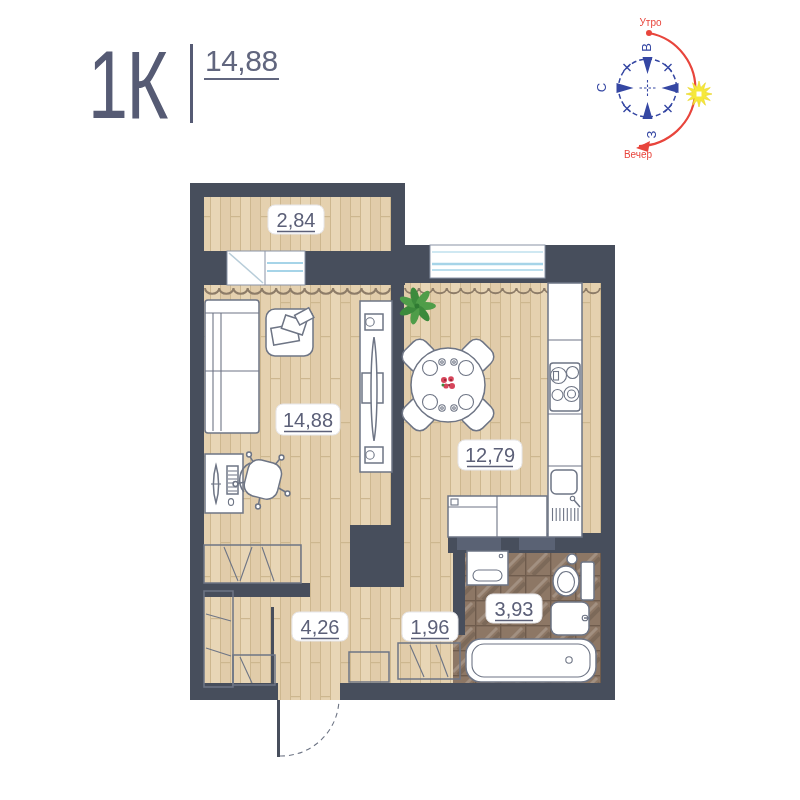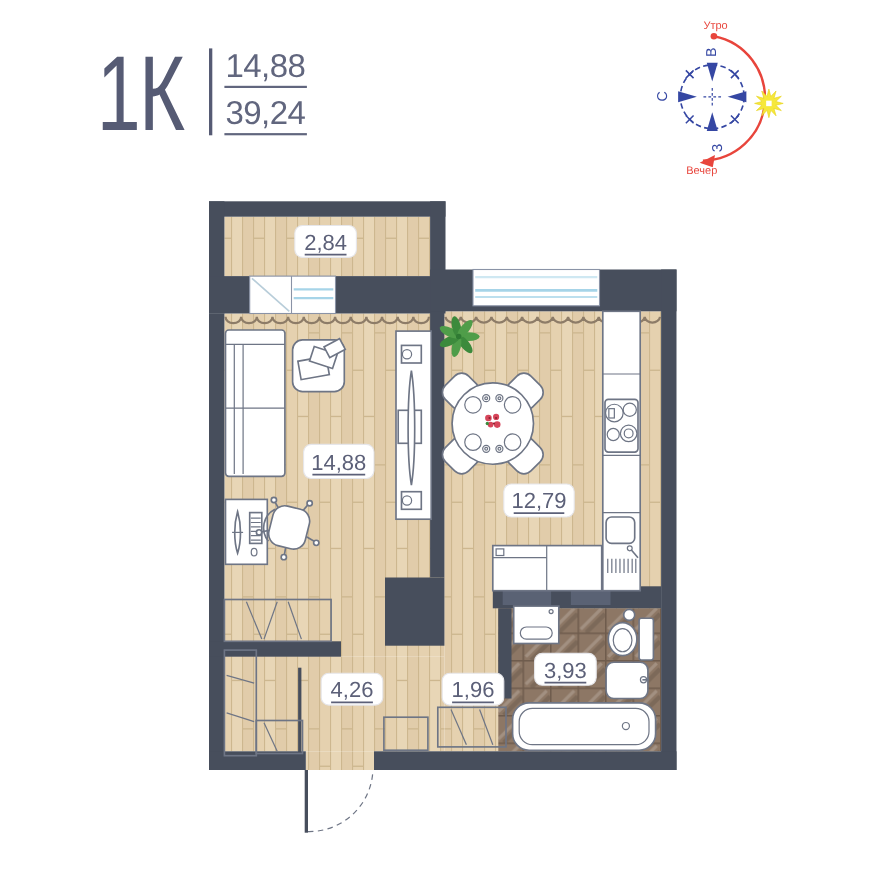--- a/index.html
+++ b/index.html
@@ -27,21 +27,20 @@
 </style>
 </head>
 <body>
 
 <div class="canvas">
 
   <div class="hdr-title">1К</div>
   <div class="hdr-div"></div>
   <div class="hdr-nums">
     <div>14,88</div>
-    <div>39,24</div>
   </div>
 
   <svg style="position:absolute;left:588px;top:8px" width="140" height="165" viewBox="0 0 140 165">
     <circle class="blue-ln" cx="59.5" cy="80" r="29" stroke-width="1.5" stroke-dasharray="5 3"></circle>
     <g class="blue-ln" stroke-width="1.4">
       <path d="M76.5,56 l7,7 M83.5,56 l-7,7"></path>
       <path d="M35.5,56 l7,7 M42.5,56 l-7,7"></path>
       <path d="M76.5,97 l7,7 M83.5,97 l-7,7"></path>
       <path d="M35.5,97 l7,7 M42.5,97 l-7,7"></path>
     </g>

